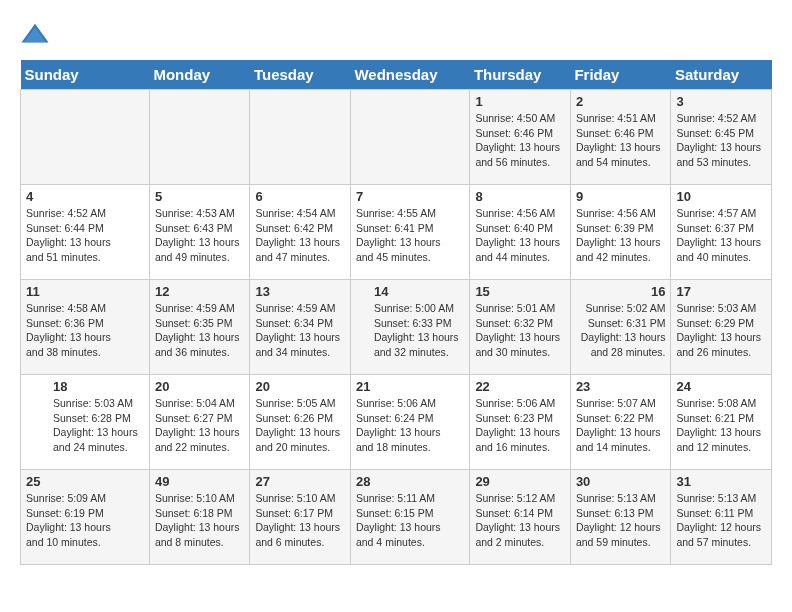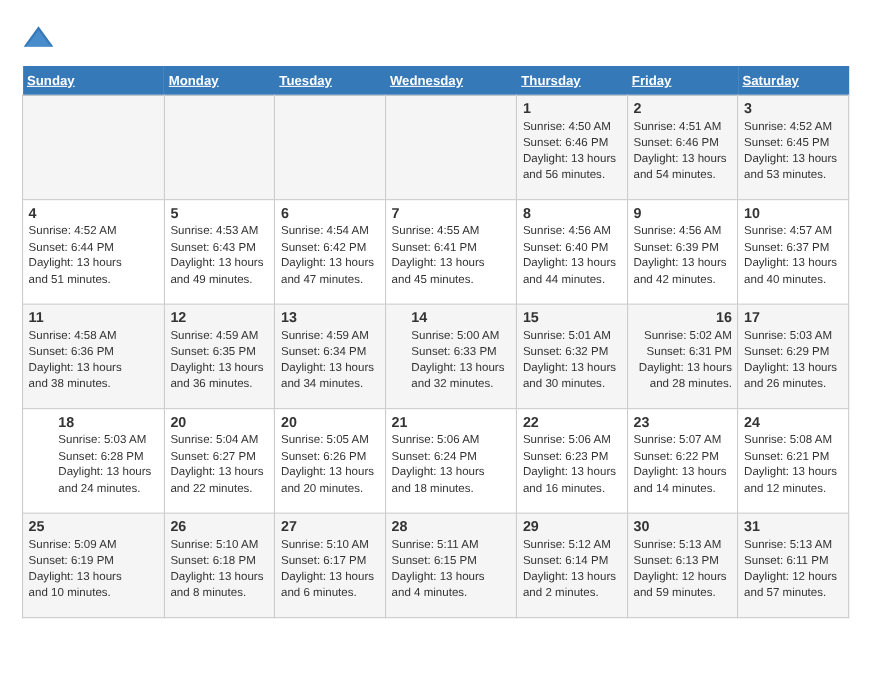--- a/index.html
+++ b/index.html
@@ -49,23 +49,22 @@
     table {
       width: 100%;
       border-collapse: collapse;
       font-size: 11px;
     }
     thead th {
       background-color: #3579b8;
       color: #fff;
       padding: 6px 4px;
       text-align: left;
-      font-size: 12px;
-      font-weight: bold;
-      text-decoration: underline;
+      font-size: 15px;
+      font-weight: bold;
     }
     tbody tr {
       vertical-align: top;
     }
     tbody td {
       border: 1px solid #ccc;
       padding: 4px 5px;
       min-height: 80px;
       height: 95px;
     }
@@ -228,21 +227,21 @@
           <span class="day-number">24</span>
           <div class="day-info">Sunrise: 5:08 AM<br>Sunset: 6:21 PM<br>Daylight: 13 hours<br>and 12 minutes.</div>
         </td>
       </tr>
       <tr>
         <td style="background-color: rgb(245, 245, 245); margin-top: 24px;">
           <span class="day-number">25</span>
           <div class="day-info">Sunrise: 5:09 AM<br>Sunset: 6:19 PM<br>Daylight: 13 hours<br>and 10 minutes.</div>
         </td>
         <td style="background-color: rgb(245, 245, 245);">
-          <span class="day-number">26</span>
+          <span class="day-number">49</span>
           <div class="day-info">Sunrise: 5:10 AM<br>Sunset: 6:18 PM<br>Daylight: 13 hours<br>and 8 minutes.</div>
         </td>
         <td style="background-color: rgb(245, 245, 245);">
           <span class="day-number">27</span>
           <div class="day-info">Sunrise: 5:10 AM<br>Sunset: 6:17 PM<br>Daylight: 13 hours<br>and 6 minutes.</div>
         </td>
         <td style="background-color: rgb(245, 245, 245);">
           <span class="day-number">28</span>
           <div class="day-info">Sunrise: 5:11 AM<br>Sunset: 6:15 PM<br>Daylight: 13 hours<br>and 4 minutes.</div>
         </td>

